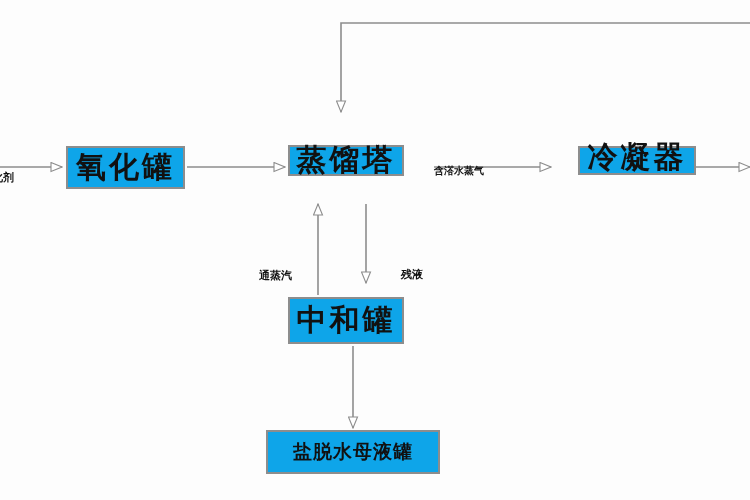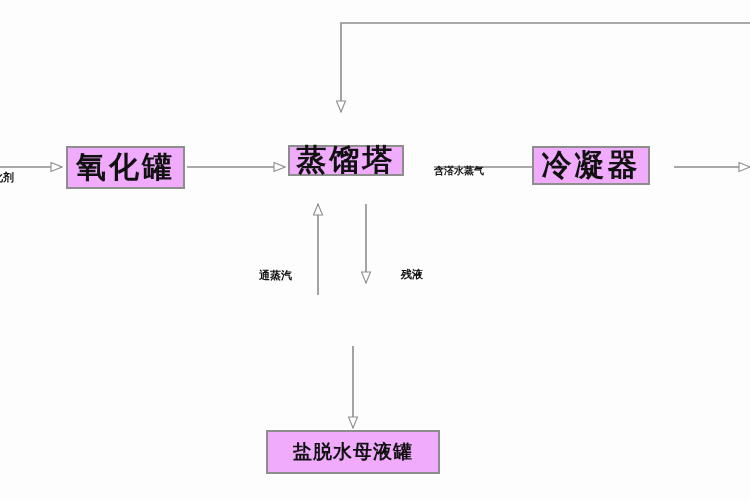--- a/index.html
+++ b/index.html
@@ -19,21 +19,21 @@
   #svg-layer {
     position: absolute;
     left: 0;
     top: 0;
     width: 750px;
     height: 500px;
   }
   .node {
     position: absolute;
     box-sizing: border-box;
-    background: #f0abfc;
+    background: #0ea5e9;
     border: 2px solid #8d8d8d;
     display: flex;
     align-items: center;
     justify-content: center;
     color: #111111;
     font-weight: 700;
     letter-spacing: 2px;
     line-height: 1;
     white-space: nowrap;
   }
@@ -97,24 +97,27 @@
   <div class="clipped-label" style="left:-8px; top:172px;">化剂</div>
 
   <div class="node node-lg" style="left:66px; top:146px; width:119px; height:43px;">
     <span class="node-inner">氧化罐</span>
   </div>
 
   <div class="node node-lg" style="left:288px; top:145px; width:116px; height:31px;">
     <span class="node-inner">蒸馏塔</span>
   </div>
 
-  <div class="node node-lg" style="left:532px; top:146px; width:118px; height:39px;">
+  <div class="node node-lg" style="left:578px; top:146px; width:118px; height:29px;align-items:flex-end;">
     <span class="node-inner">冷凝器</span>
   </div>
 
+  <div class="node node-lg" style="left:288px; top:297px; width:116px; height:47px;">
+    <span class="node-inner">中和罐</span>
+  </div>
 
   <div class="node node-sm" style="left:266px; top:430px; width:174px; height:44px;align-items:center;">
     <span class="node-inner">盐脱水母液罐</span>
   </div>
 
   <div class="edge-label" style="left:434px; top:138px;">含溚水蒸气</div>
 
   <div class="edge-label vert" style="left:259px; top:242px;">通蒸汽</div>
 
   <div class="edge-label vert" style="left:401px; top:241px;">残液</div>

